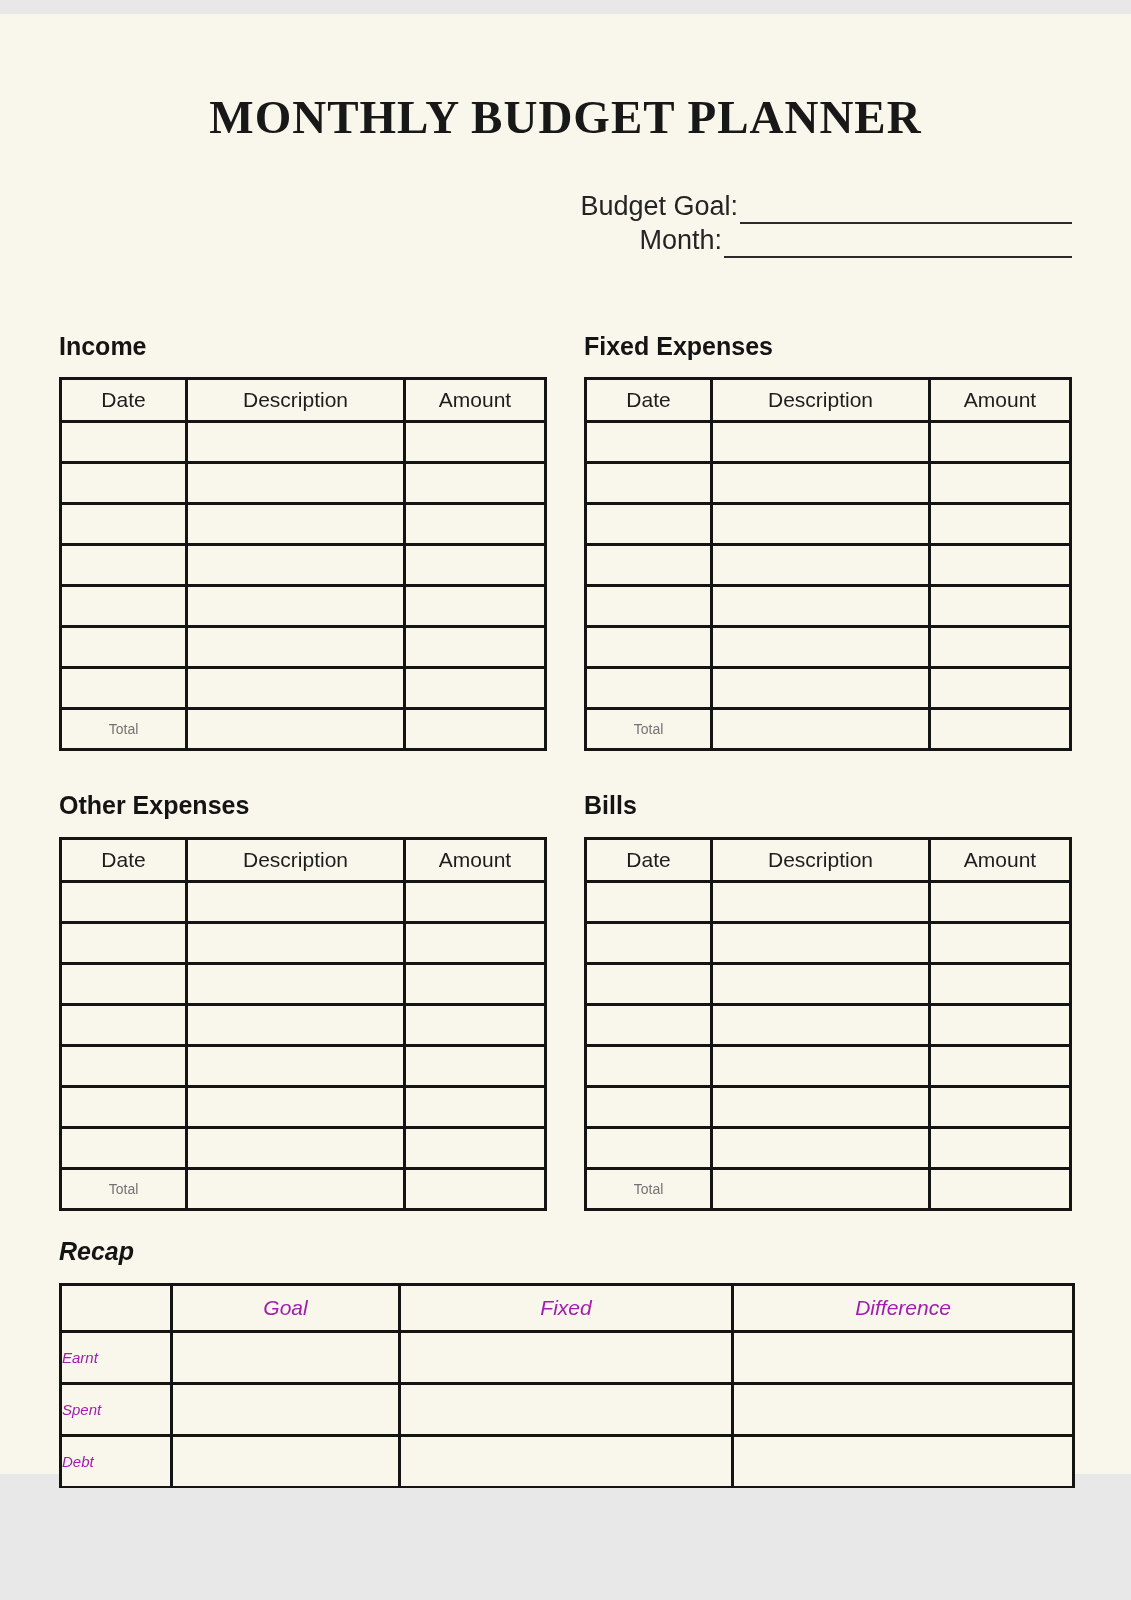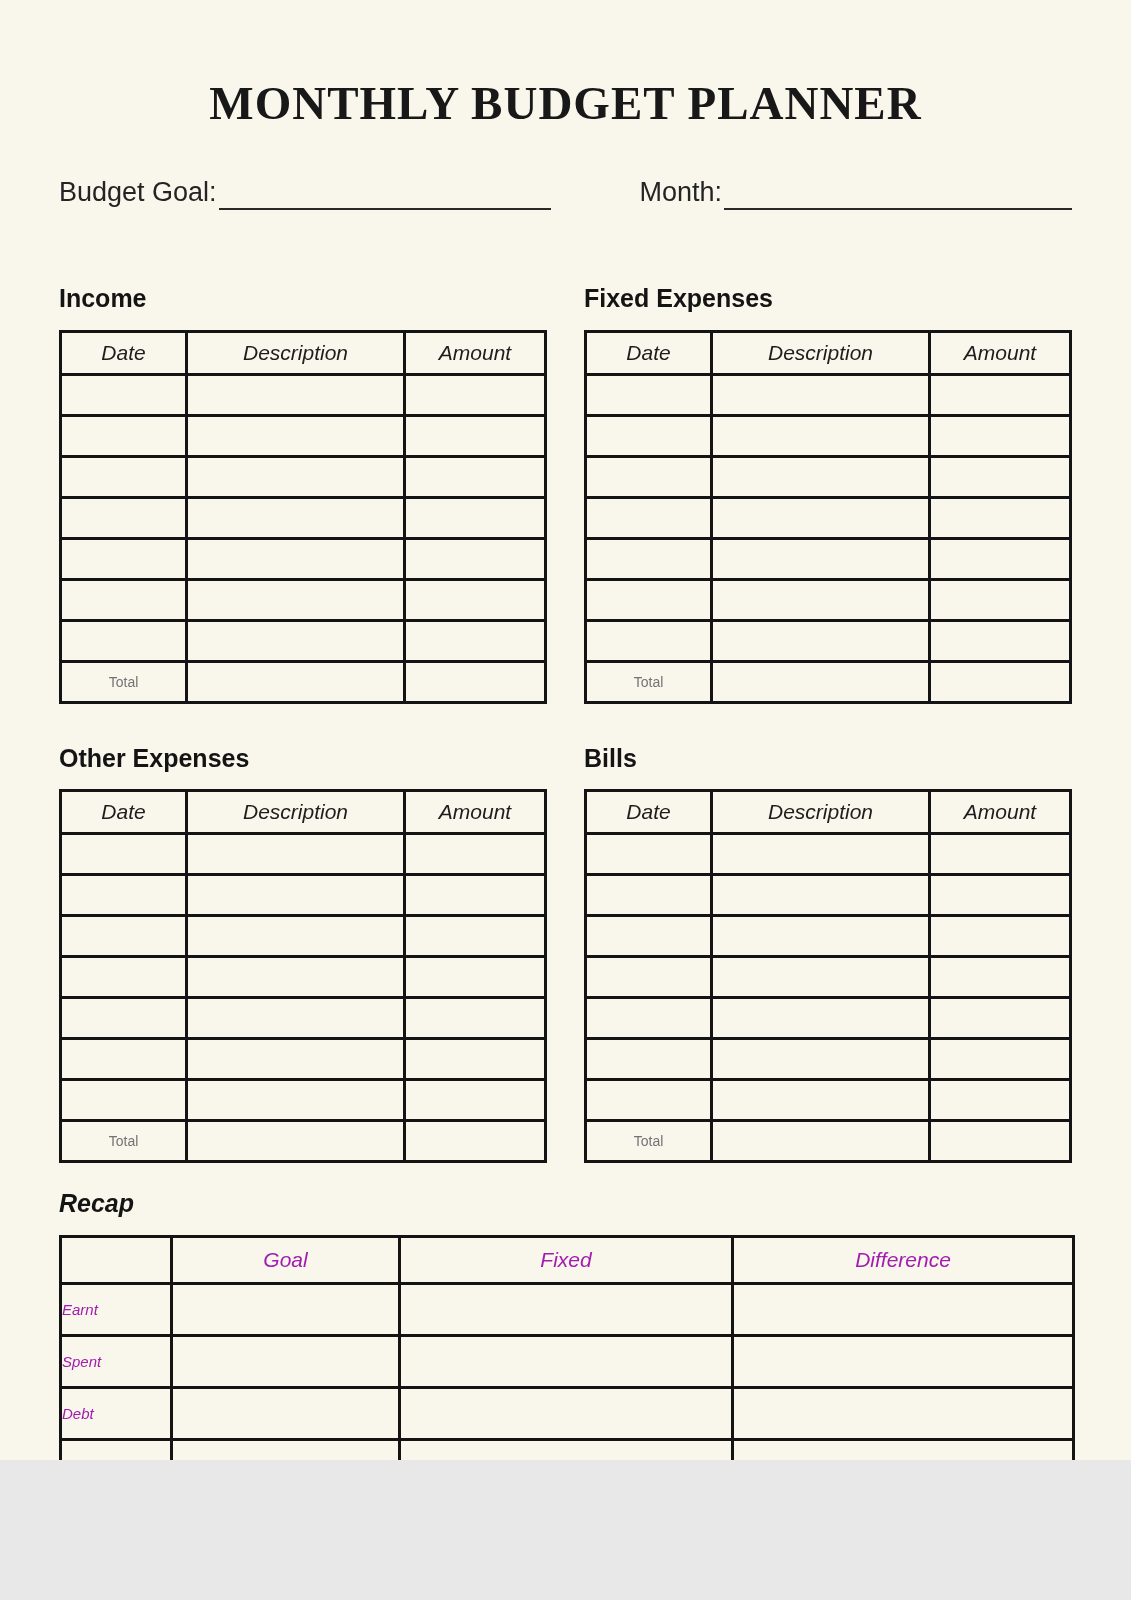--- a/index.html
+++ b/index.html
@@ -10,40 +10,41 @@
   * { box-sizing: border-box; }
   html, body { margin: 0; padding: 0; }
   body {
     background: #e8e8e8;
     font-family: "Liberation Sans", "DejaVu Sans", sans-serif;
     color: var(--text);
   }
   .page {
     width: 1131px;
     height: 1460px;
-    margin: 0 auto;
+    margin: 14px auto;
     background: var(--bg);
     padding: 76px 59px 0 59px;
     position: relative;
   }
   .doc-title {
     font-family: "Liberation Serif", "DejaVu Serif", serif;
     font-weight: 700;
     font-size: 47px;
     line-height: 1.15;
     letter-spacing: 1px;
     text-align: center;
     margin: 0;
     color: #181818;
   }
   .fields-row {
     display: flex;
     justify-content: space-between;
     align-items: flex-end;
     margin-top: 46px;
+    flex-direction: column;
   }
   .field { display: flex; align-items: flex-end; }
   .field-label {
     font-size: 27px;
     line-height: 1.25;
     color: #242424;
     white-space: nowrap;
   }
   .field-line {
     display: inline-block;
@@ -79,21 +80,20 @@
     border: 3px solid var(--border);
     padding: 0;
     background: var(--bg);
   }
   .entry-table th {
     height: 43px;
     font-size: 21px;
     font-weight: 400;
     text-align: center;
     color: #1d1d1d;
-    font-style: italic;
   }
   .entry-table td { height: 41px; }
   .entry-table td.total-label-cell {
     font-size: 14px;
     text-align: center;
     color: #737373;
   }
   .section-bills .entry-table { margin-top: 10px; }
 
   .recap-section { margin-top: 26px; font-style: italic; }

